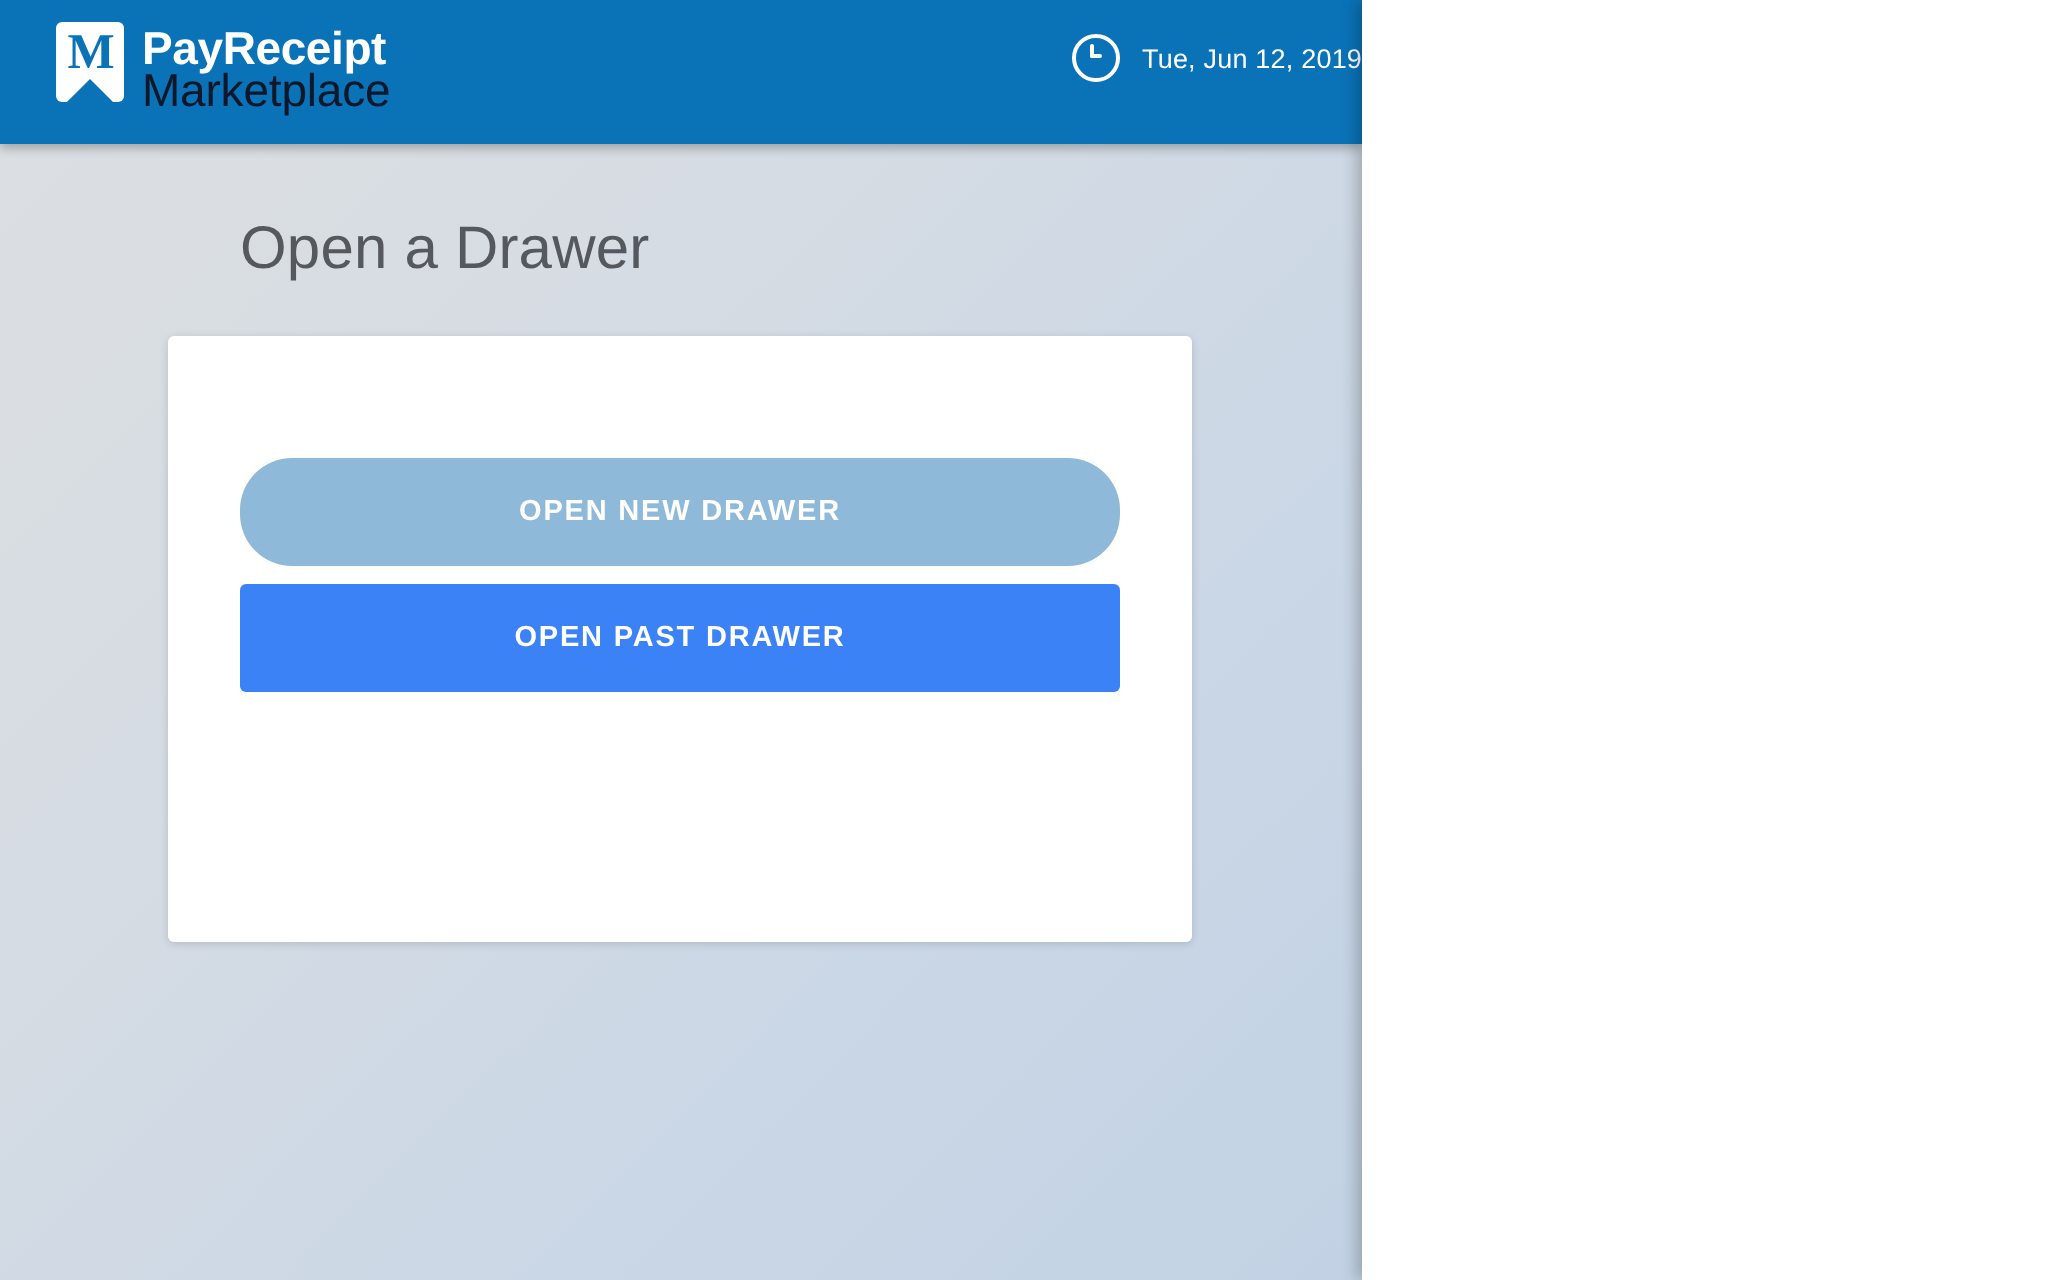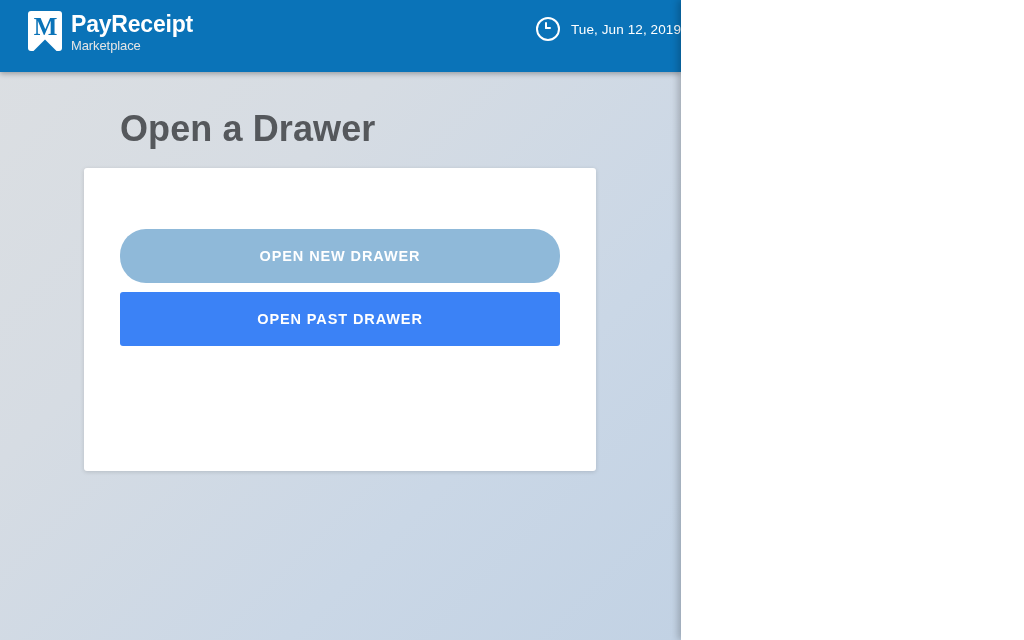--- a/index.html
+++ b/index.html
@@ -85,23 +85,23 @@
   .brand-line1 {
     font-size: 23px;
     color: #ffffff;
     line-height: 24px;
     letter-spacing: -0.2px;
     white-space: nowrap;
   }
   .brand-line1 .thin { font-weight: 700; }
   .brand-line1 .bold { font-weight: 700; }
   .brand-line2 {
-    font-size: 13px;
+    font-size: 23px;
     font-weight: 300;
-    color: #e5e5e5;
+    color: #0f172a;
     line-height: 19px;
     letter-spacing: -0.1px;
     white-space: nowrap;
   }
 
   .clock-area {
     position: absolute;
     left: 536px;
     top: 17px;
     display: flex;
@@ -137,22 +137,22 @@
     font-size: 13.5px;
     color: #ffffff;
     letter-spacing: 0.1px;
   }
 
   
   .page-title {
     position: absolute;
     left: 120px;
     top: 108px;
-    font-size: 36px;
-    font-weight: 700;
+    font-size: 30px;
+    font-weight: 400;
     color: #55585c;
     letter-spacing: 0.1px;
   }
 
   .card {
     position: absolute;
     left: 84px;
     top: 168px;
     width: 512px;
     height: 303px;

